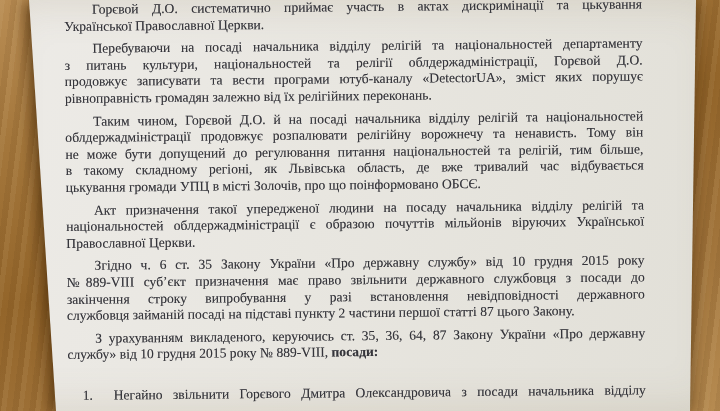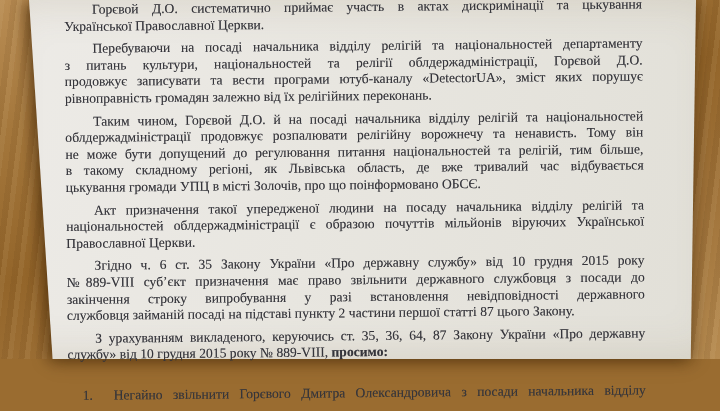--- a/index.html
+++ b/index.html
@@ -6,21 +6,21 @@
     margin: 0;
     padding: 0;
     width: 720px;
     height: 411px;
     overflow: hidden;
     background: #9a6c30;
   }
   .scene {
     position: relative;
     width: 720px;
-    height: 359px;
+    height: 411px;
     background:
       repeating-linear-gradient(97deg,
         rgba(255,240,205,0.06) 0 5px,
         rgba(0,0,0,0) 5px 11px,
         rgba(70,40,8,0.08) 11px 17px),
       linear-gradient(162deg,
         #b98d54 0%,
         #a4773c 22%,
         #93652a 48%,
         #a0733a 72%,
@@ -102,19 +102,19 @@
         <div class="line last"><span>Православної Церкви.</span></div>
       </div>
       <div class="para">
         <div class="line first"><span>Згідно ч. 6 ст. 35 Закону України «Про державну службу» від 10 грудня 2015 року</span></div>
         <div class="line"><span>№889-VIII суб’єкт призначення має право звільнити державного службовця з посади до</span></div>
         <div class="line"><span>закінчення строку випробування у разі встановлення невідповідності державного</span></div>
         <div class="line last"><span>службовця займаній посаді на підставі пункту 2 частини першої статті 87 цього Закону.</span></div>
       </div>
       <div class="para">
         <div class="line first"><span>З урахуванням викладеного, керуючись ст. 35, 36, 64, 87 Закону України «Про державну</span></div>
-        <div class="line last"><span>службу» від 10 грудня 2015 року № 889-VIII, </span><b>просимо:</b></div>
+        <div class="line last"><span>службу» від 10 грудня 2015 року № 889-VIII, </span><b>посади:</b></div>
       </div>
       <div class="para list-item">
         <div class="line"><span>1.&nbsp; Негайно звільнити Горєвого Дмитра Олександровича з посади начальника відділу</span></div>
       </div>
     </div>
 </div>
 
 </body></html>

